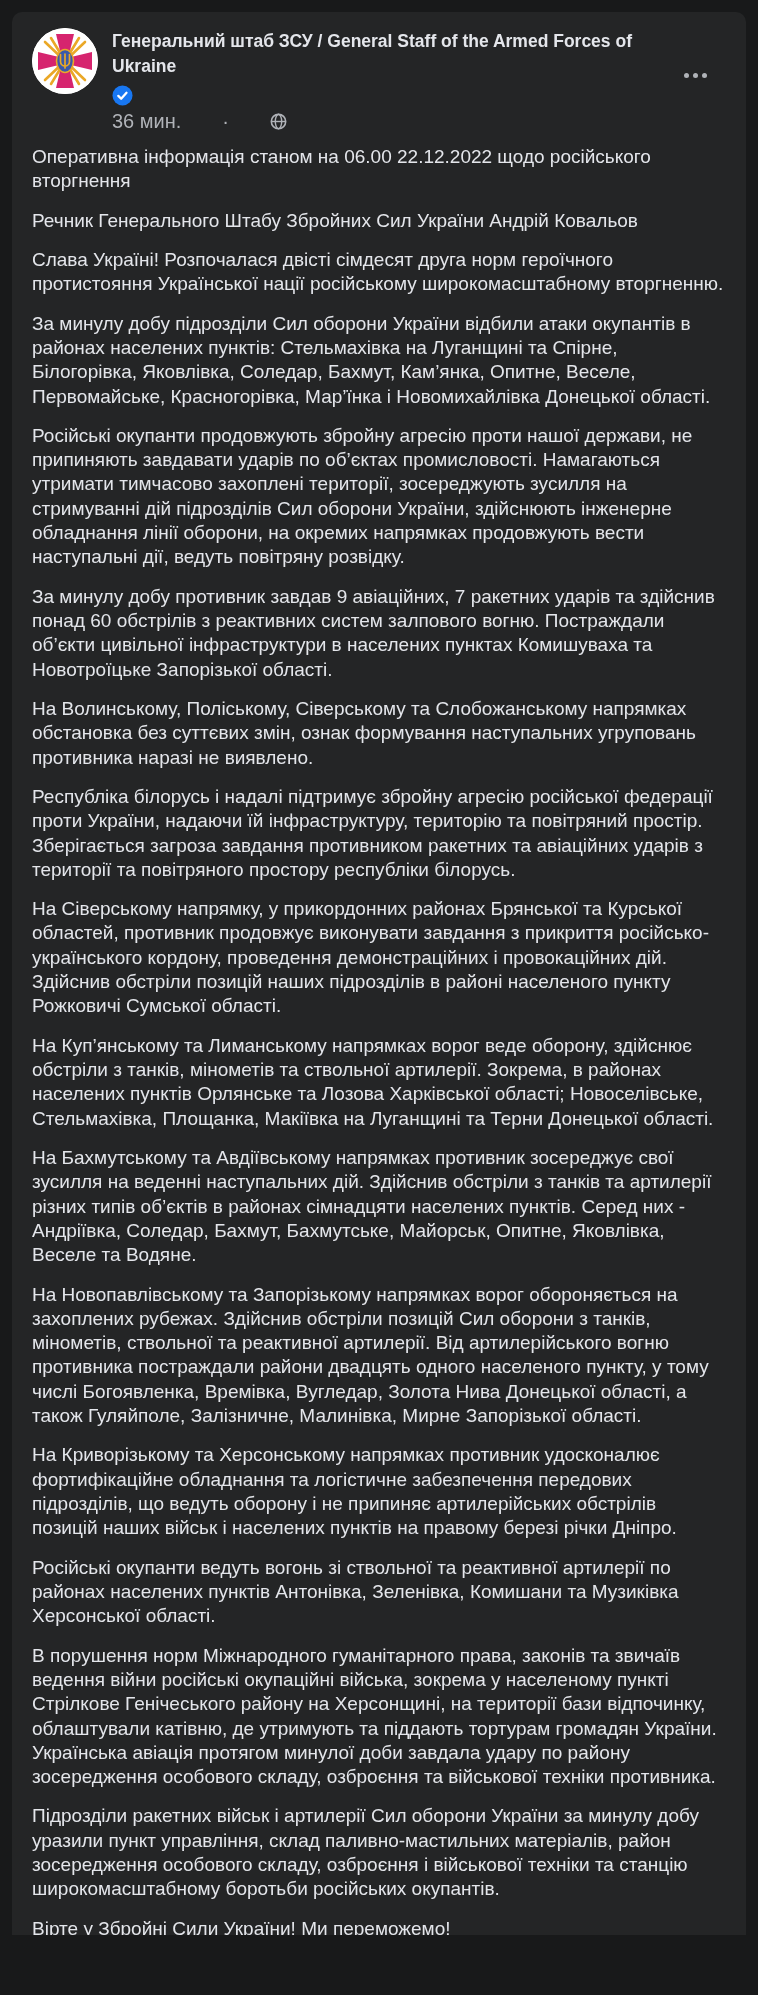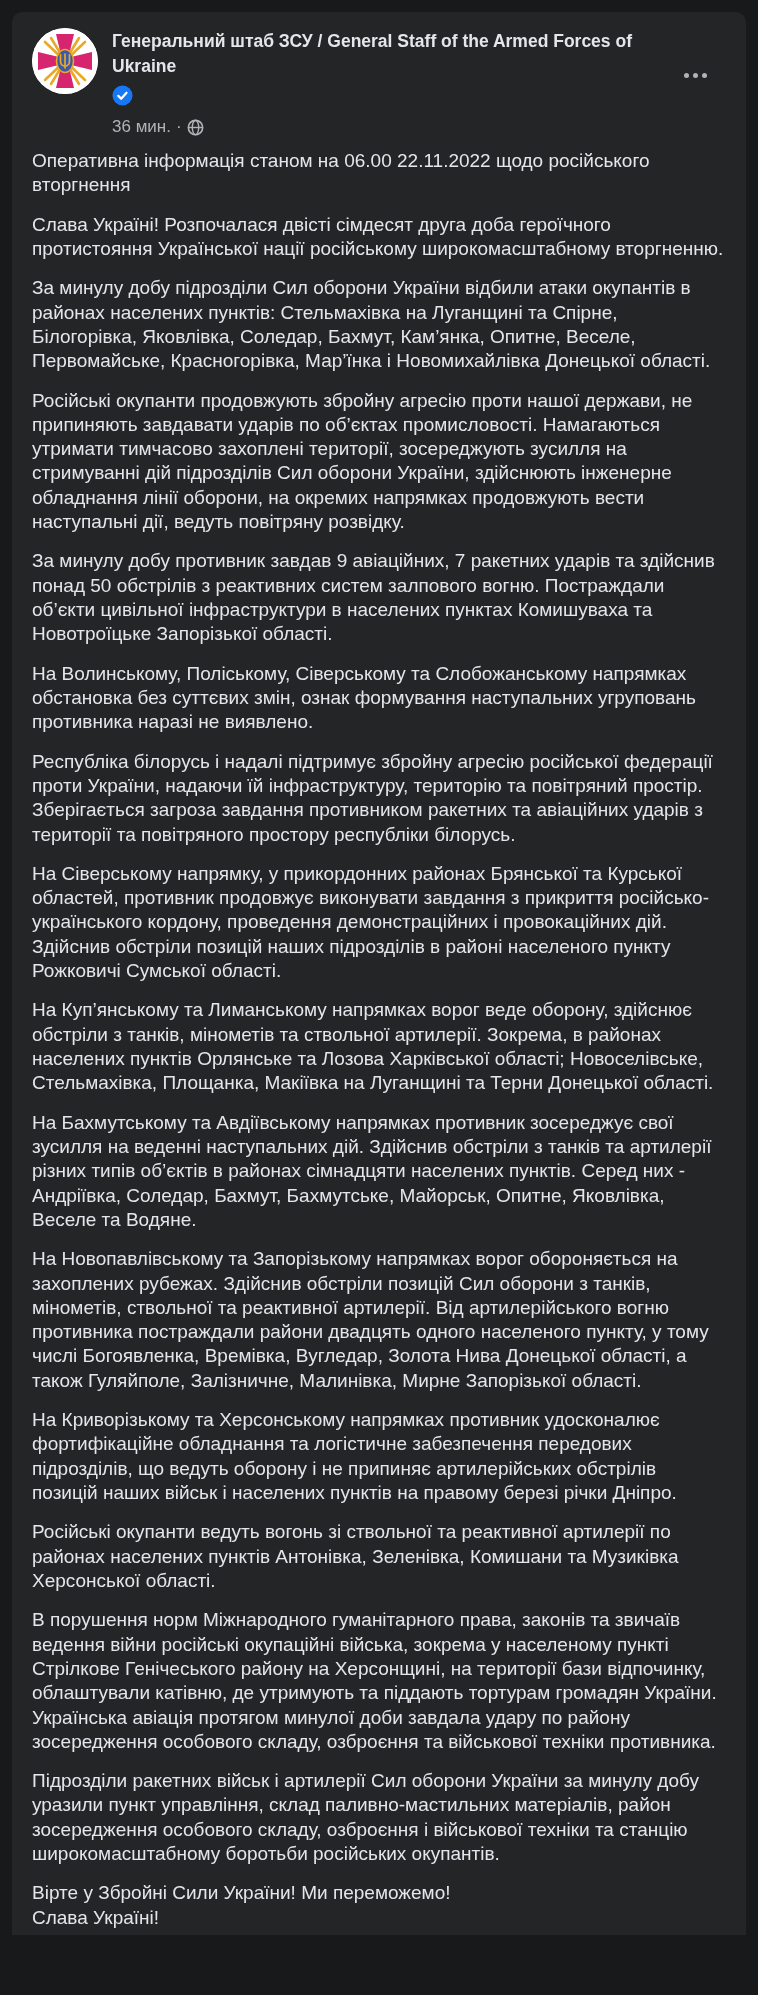--- a/index.html
+++ b/index.html
@@ -55,25 +55,26 @@
   .badge-row {
     margin-top: 7px;
     height: 21px;
   }
   .verified {
     display: inline-block;
     width: 21px;
     height: 21px;
   }
   .meta-row {
-    margin-top: 11px;
+    margin-top: 4px;
     display: flex;
     align-items: center;
     color: #b0b3b8;
-    font-size: 17px;
+    font-size: 20px;
+    gap: 36px;
   }
   .timestamp {
     color: #b0b3b8;
     text-decoration: none;
     cursor: pointer;
   }
   .dot-sep {
     margin: 0 5px;
   }
   .globe {
@@ -176,25 +177,26 @@
       </div>
 
       <div class="more-btn" role="button" aria-label="More options">
         <span class="d"></span>
         <span class="d"></span>
         <span class="d"></span>
       </div>
     </header>
 
     <div class="post-body">
-      <p>Оперативна інформація станом на 06.00 22.11.2022 щодо російського вторгнення</p>
-      <p>Слава Україні! Розпочалася двісті сімдесят друга доба героїчного протистояння Української нації російському широкомасштабному вторгненню.</p>
+      <p>Оперативна інформація станом на 06.00 22.12.2022 щодо російського вторгнення</p>
+      <p>Речник Генерального Штабу Збройних Сил України Андрій Ковальов</p>
+      <p>Слава Україні! Розпочалася двісті сімдесят друга норм героїчного протистояння Української нації російському широкомасштабному вторгненню.</p>
       <p>За минулу добу підрозділи Сил оборони України відбили атаки окупантів в районах населених пунктів: Стельмахівка на Луганщині та Спірне, Білогорівка, Яковлівка, Соледар, Бахмут, Кам’янка, Опитне, Веселе, Первомайське, Красногорівка, Мар’їнка і Новомихайлівка Донецької області.</p>
       <p>Російські окупанти продовжують збройну агресію проти нашої держави, не припиняють завдавати ударів по об’єктах промисловості. Намагаються утримати тимчасово захоплені території, зосереджують зусилля на стримуванні дій підрозділів Сил оборони України, здійснюють інженерне обладнання лінії оборони, на окремих напрямках продовжують вести наступальні дії, ведуть повітряну розвідку.</p>
-      <p>За минулу добу противник завдав 9 авіаційних, 7 ракетних ударів та здійснив понад 50 обстрілів з реактивних систем залпового вогню. Постраждали об’єкти цивільної інфраструктури в населених пунктах Комишуваха та Новотроїцьке Запорізької області.</p>
+      <p>За минулу добу противник завдав 9 авіаційних, 7 ракетних ударів та здійснив понад 60 обстрілів з реактивних систем залпового вогню. Постраждали об’єкти цивільної інфраструктури в населених пунктах Комишуваха та Новотроїцьке Запорізької області.</p>
       <p>На Волинському, Поліському, Сіверському та Слобожанському напрямках обстановка без суттєвих змін, ознак формування наступальних угруповань противника наразі не виявлено.</p>
       <p>Республіка білорусь і надалі підтримує збройну агресію російської федерації проти України, надаючи їй інфраструктуру, територію та повітряний простір. Зберігається загроза завдання противником ракетних та авіаційних ударів з території та повітряного простору республіки білорусь.</p>
       <p>На Сіверському напрямку, у прикордонних районах Брянської та Курської областей, противник продовжує виконувати завдання з прикриття російсько-українського кордону, проведення демонстраційних і провокаційних дій. Здійснив обстріли позицій наших підрозділів в районі населеного пункту Рожковичі Сумської області.</p>
       <p>На Куп’янському та Лиманському напрямках ворог веде оборону, здійснює обстріли з танків, мінометів та ствольної артилерії. Зокрема, в районах населених пунктів Орлянське та Лозова Харківської області; Новоселівське, Стельмахівка, Площанка, Макіївка на Луганщині та Терни Донецької області.</p>
       <p>На Бахмутському та Авдіївському напрямках противник зосереджує свої зусилля на веденні наступальних дій. Здійснив обстріли з танків та артилерії різних типів об’єктів в районах сімнадцяти населених пунктів. Серед них - Андріївка, Соледар, Бахмут, Бахмутське, Майорськ, Опитне, Яковлівка, Веселе та Водяне.</p>
       <p>На Новопавлівському та Запорізькому напрямках ворог обороняється на захоплених рубежах. Здійснив обстріли позицій Сил оборони з танків, мінометів, ствольної та реактивної артилерії. Від артилерійського вогню противника постраждали райони двадцять одного населеного пункту, у тому числі Богоявленка, Времівка, Вугледар, Золота Нива Донецької області, а також Гуляйполе, Залізничне, Малинівка, Мирне Запорізької області.</p>
       <p>На Криворізькому та Херсонському напрямках противник удосконалює фортифікаційне обладнання та логістичне забезпечення передових підрозділів, що ведуть оборону і не припиняє артилерійських обстрілів позицій наших військ і населених пунктів на правому березі річки Дніпро.</p>
       <p>Російські окупанти ведуть вогонь зі ствольної та реактивної артилерії по районах населених пунктів Антонівка, Зеленівка, Комишани та Музиківка Херсонської області.</p>
       <p>В порушення норм Міжнародного гуманітарного права, законів та звичаїв ведення війни російські окупаційні війська, зокрема у населеному пункті Стрілкове Генічеського району на Херсонщині, на території бази відпочинку, облаштували катівню, де утримують та піддають тортурам громадян України. Українська авіація протягом минулої доби завдала удару по району зосередження особового складу, озброєння та військової техніки противника.</p>
       <p>Підрозділи ракетних військ і артилерії Сил оборони України за минулу добу уразили пункт управління, склад паливно-мастильних матеріалів, район зосередження особового складу, озброєння і військової техніки та станцію широкомасштабному боротьби російських окупантів.</p>

